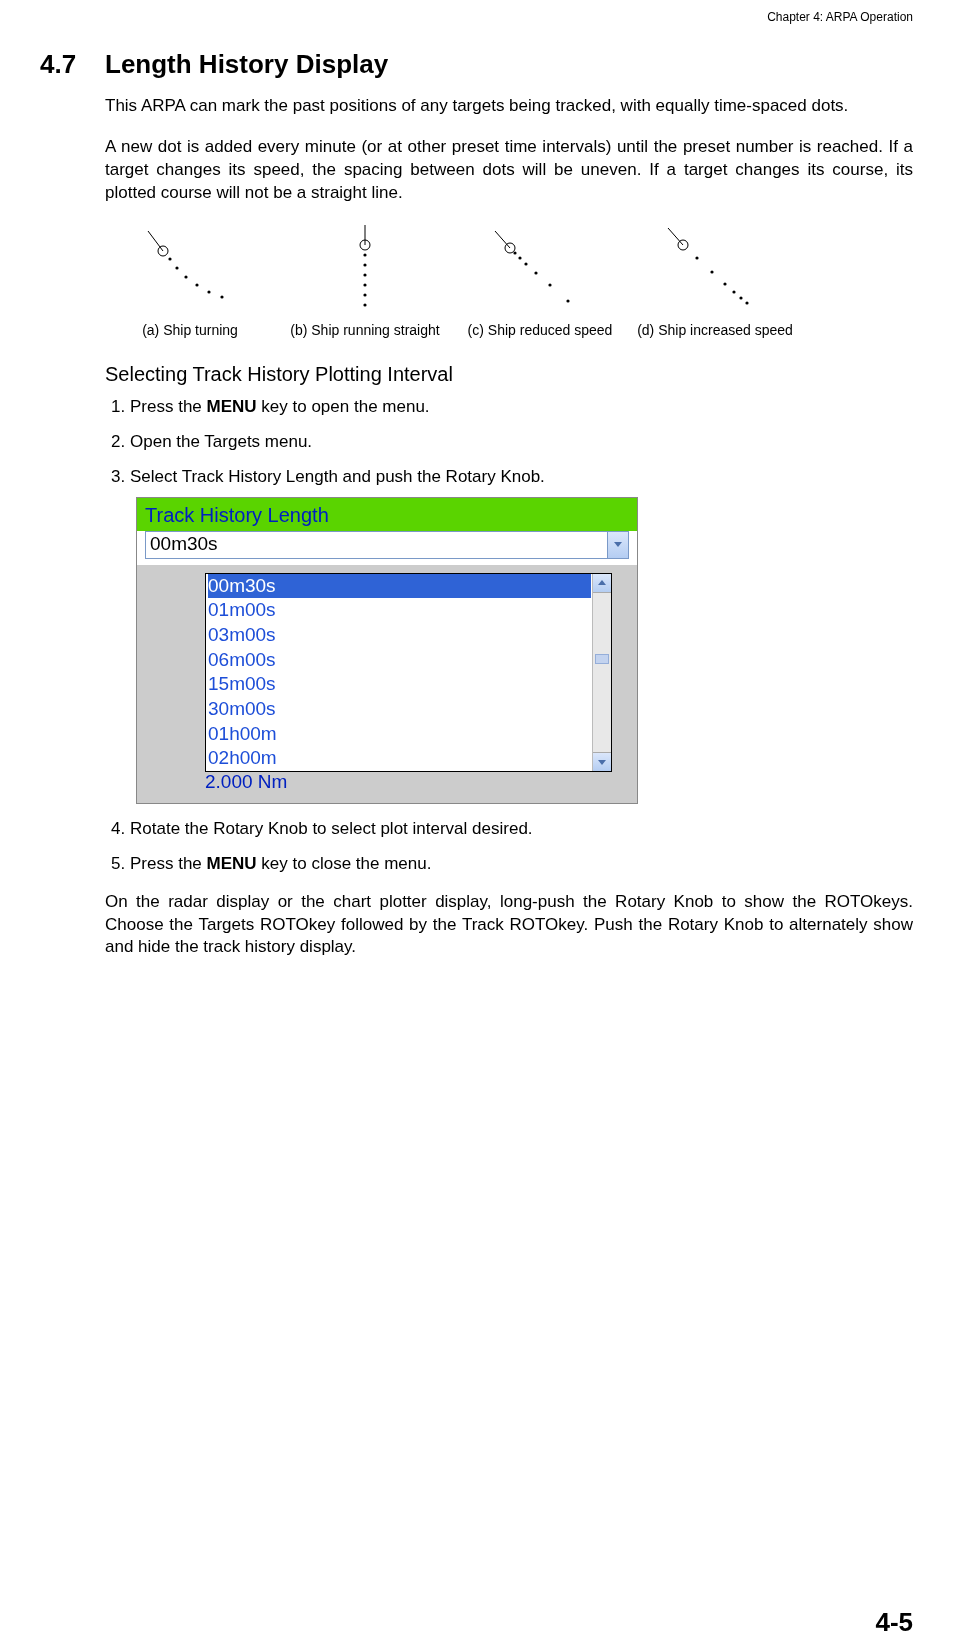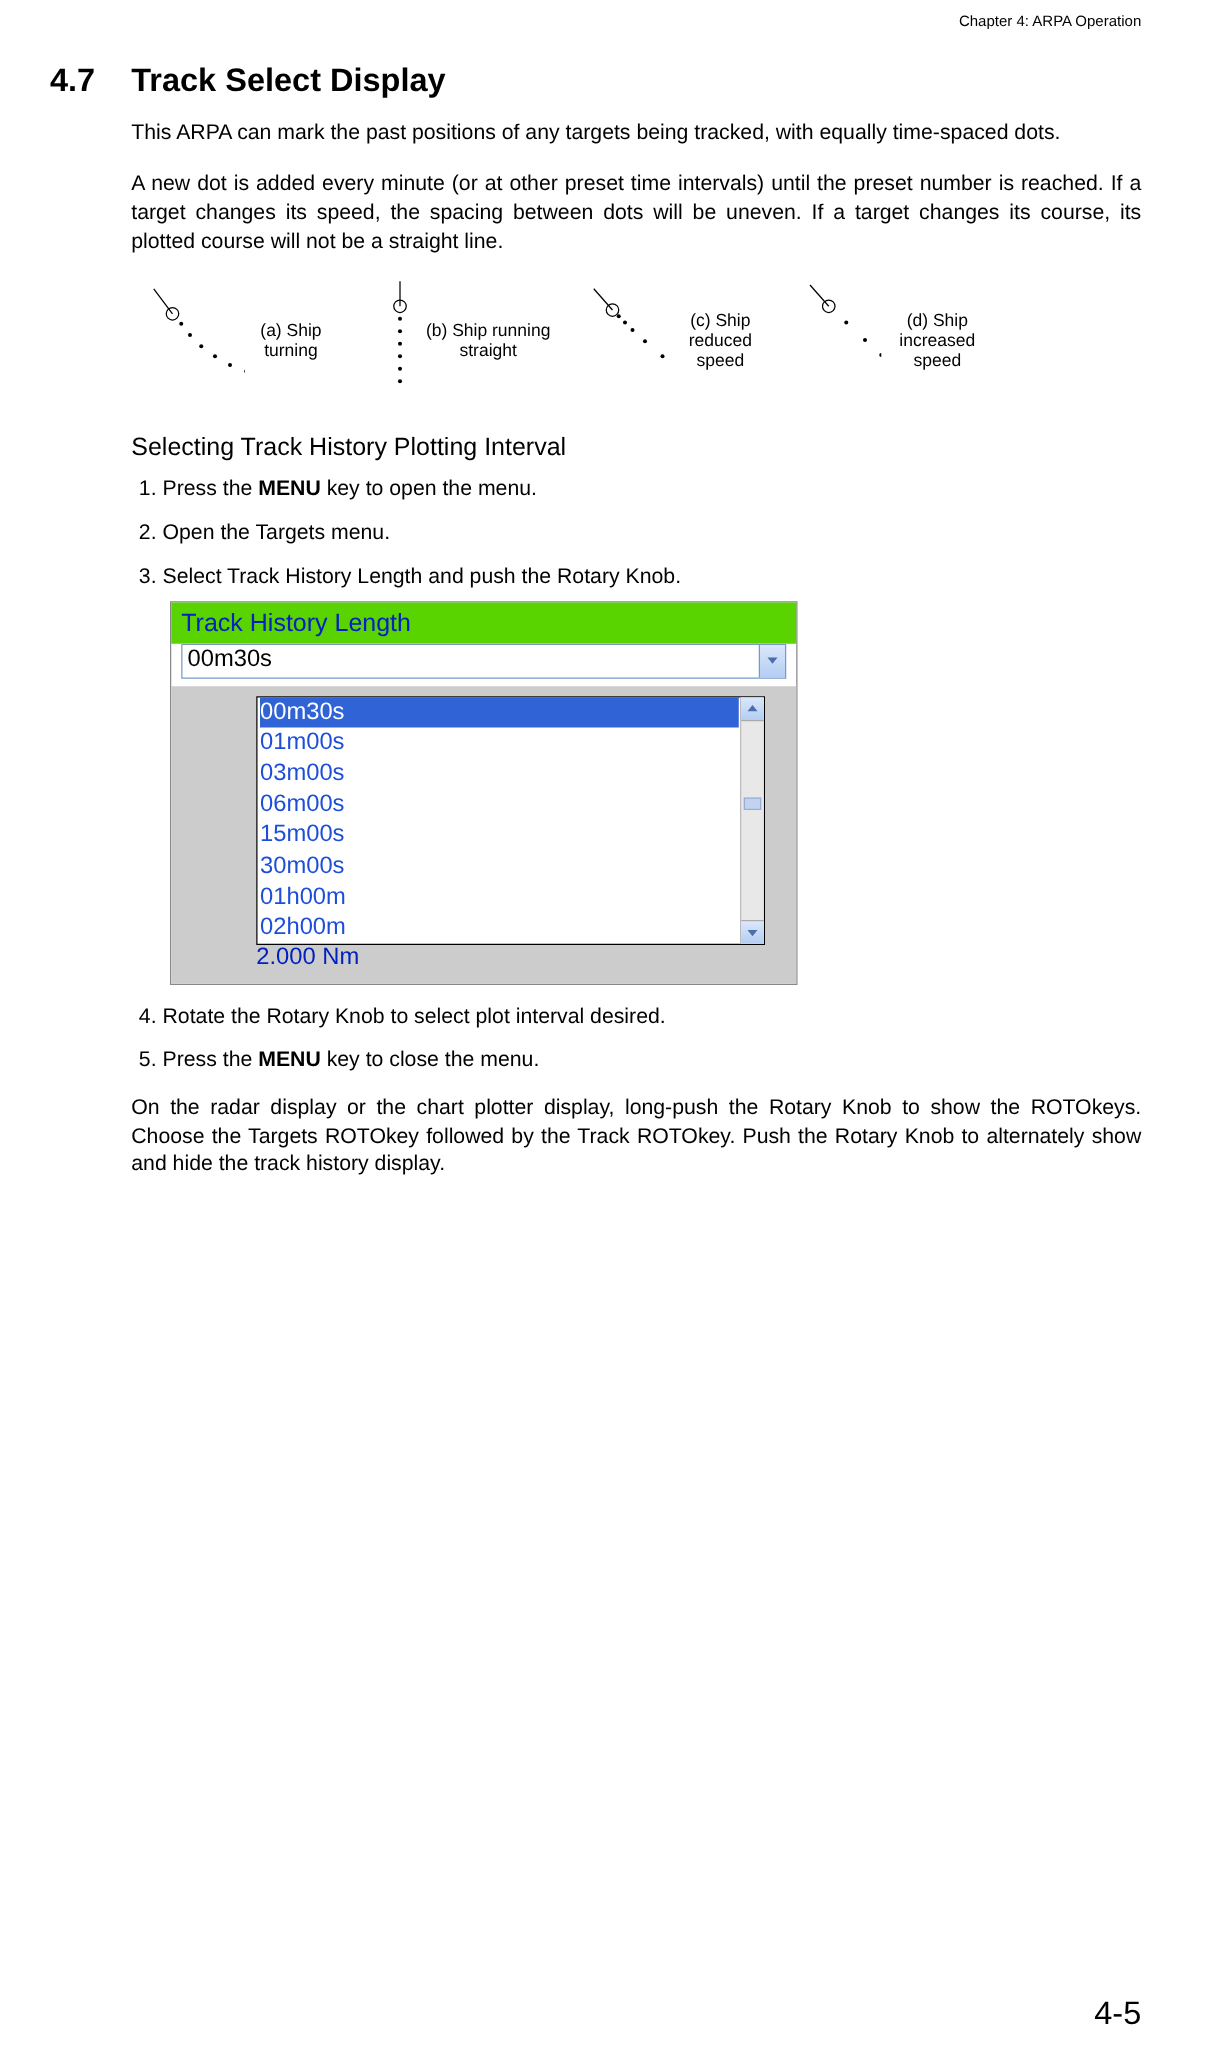--- a/index.html
+++ b/index.html
@@ -41,21 +41,21 @@
   .diagram-row {
     display: flex;
     gap: 15px;
     align-items: flex-end;
     margin: 0 0 25px 0;
     padding-left: 5px;
   }
   .diagram {
     width: 160px;
     display: flex;
-    flex-direction: row;
+    flex-direction: column;
     align-items: center;
     font-size: 14px;
     text-align: center;
   }
   .diagram svg {
     margin-bottom: 4px;
   }
   .h3 {
     font-size: 20px;
     font-weight: normal;
@@ -163,35 +163,35 @@
   }
   .ui-under {
     font-family: "Trebuchet MS", Verdana, sans-serif;
     font-size: 19px;
     color: #0020c0;
     margin-left: 60px;
     margin-top: -3px;
   }
   .page-num {
     position: absolute;
-    bottom: 24px;
+    bottom: 12px;
     right: 60px;
     font-size: 26px;
-    font-weight: normal;
+    font-weight: bold;
   }
 </style>
 </head>
 <body>
 
 <div class="page">
 
   <div class="chapter-header">Chapter 4: ARPA Operation</div>
 
   <h1 class="section-title">
-    <span class="section-number">4.7</span><span>Track Select Display</span>
+    <span class="section-number">4.7</span><span>Length History Display</span>
   </h1>
 
   <div class="body-indent">
 
     <p class="para">This ARPA can mark the past positions of any targets being tracked, with equally time-spaced dots.</p>
     <p class="para">A new dot is added every minute (or at other preset time intervals) until the preset number is reached. If a target changes its speed, the spacing between dots will be uneven. If a target changes its course, its plotted course will not be a straight line.</p>
 
     <div class="diagram-row">
 
       <div class="diagram">

